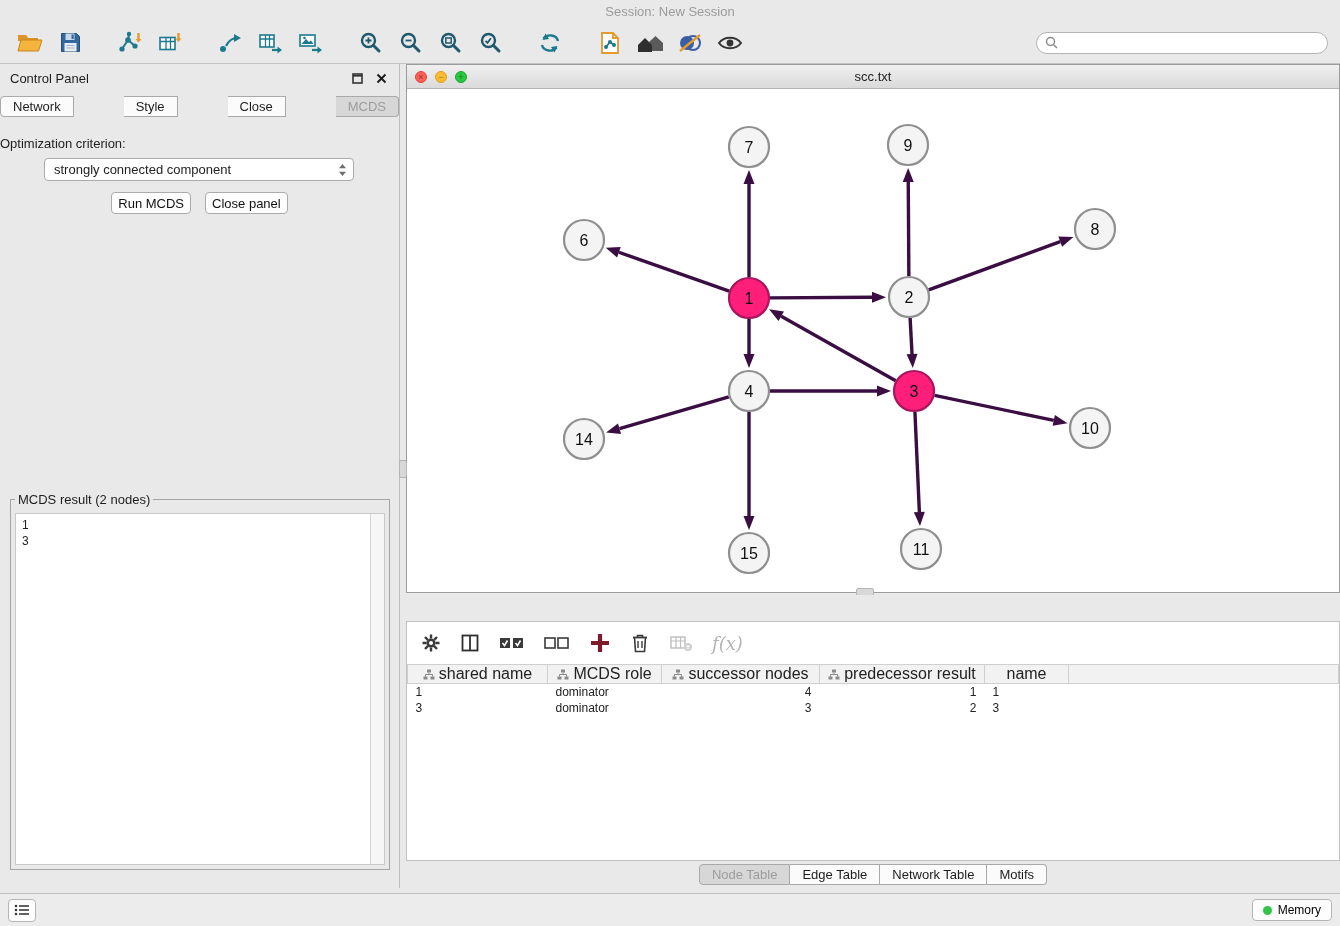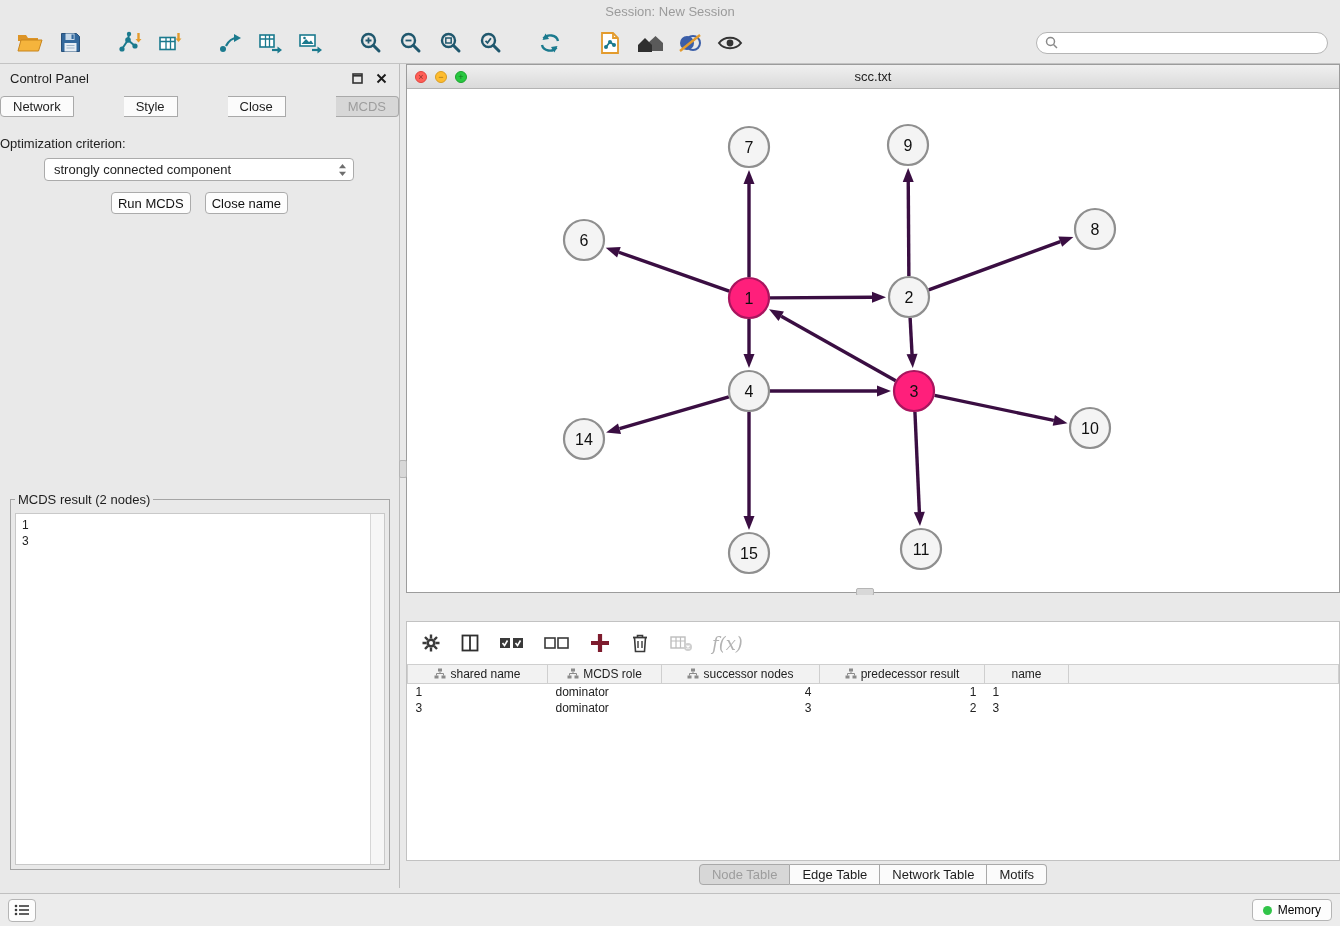--- a/index.html
+++ b/index.html
@@ -55,21 +55,21 @@
   .graph-svg text { font-family:"Liberation Sans",sans-serif; }
 
   
   .table-panel { position:absolute; left:406px; top:595px; width:934px; height:293px; background:#e9e9e9; }
   .table-content { position:absolute; left:0; top:26px; right:0; bottom:27px; background:#fff; border:1px solid #c2c2c2; overflow:hidden; }
   .table-toolbar { height:42px; display:flex; align-items:center; padding:11px 14px; gap:19px; }
   .tt-btn { background:none; border:none; padding:0; cursor:pointer; display:flex; align-items:center; justify-content:center; }
   .tt-btn.disabled { cursor:default; }
   .fx { font-family:"DejaVu Serif",serif; font-style:italic; font-size:18px; color:#b3b3b3; }
   .node-table { border-collapse:collapse; table-layout:fixed; width:100%; font-size:12px; }
-  .node-table th { background:#f2f2f2; border:1px solid #cfcfcf; height:19px; font-weight:normal; font-size:12px; padding:0 0; text-align:center; white-space:nowrap; overflow:hidden; }
+  .node-table th { background:#f2f2f2; border:1px solid #cfcfcf; height:19px; font-weight:normal; font-size:16px; padding:0 0; text-align:center; white-space:nowrap; overflow:hidden; }
   .node-table th .sort-icon { vertical-align:-1px; margin-right:4px; }
   .node-table td { height:16px; padding:0 8px; white-space:nowrap; overflow:hidden; }
   .table-tabs { position:absolute; left:0; bottom:3px; width:934px; display:flex; justify-content:center; }
 
   
   .statusbar { position:absolute; left:0; top:893px; width:1340px; height:33px; border-top:1px solid #c0c0c0; background:#ececec; display:flex; align-items:center; padding:0 8px; }
   .status-left-btn { width:28px; height:23px; background:#fdfdfd; border:1px solid #b5b5b5; border-radius:4px; display:flex; align-items:center; justify-content:center; cursor:pointer; }
   .memory-btn { margin-left:auto; height:22px; padding:8px 10px; display:flex; align-items:center; gap:6px; background:#fdfdfd; border:1px solid #b5b5b5; border-radius:4px; font-size:12px; font-family:"Liberation Sans",sans-serif; cursor:pointer; }
   .mem-dot { width:9px; height:9px; border-radius:50%; background:#31c449; display:inline-block; }
 
@@ -249,21 +249,21 @@
     <div class="opt-label">Optimization criterion:</div>
     <div class="dropdown">
       <span class="dd-value">strongly connected component</span>
       <svg width="9" height="14" viewBox="0 0 9 14">
           <path d="M4.5 1 L8 5.2 H1z" fill="#6e6e6e"></path>
           <path d="M4.5 13 L1 8.8 H8z" fill="#6e6e6e"></path>
         </svg>
     </div>
     <div class="btn-row">
       <button class="mac-btn">Run MCDS</button>
-      <button class="mac-btn">Close name</button>
+      <button class="mac-btn">Close panel</button>
     </div>
     <fieldset class="result-box">
       <legend>MCDS result (2 nodes)</legend>
       <div class="result-inner">
         <div class="result-text">1
 3</div>
         <div class="result-track"></div>
       </div>
     </fieldset>
   </div>

